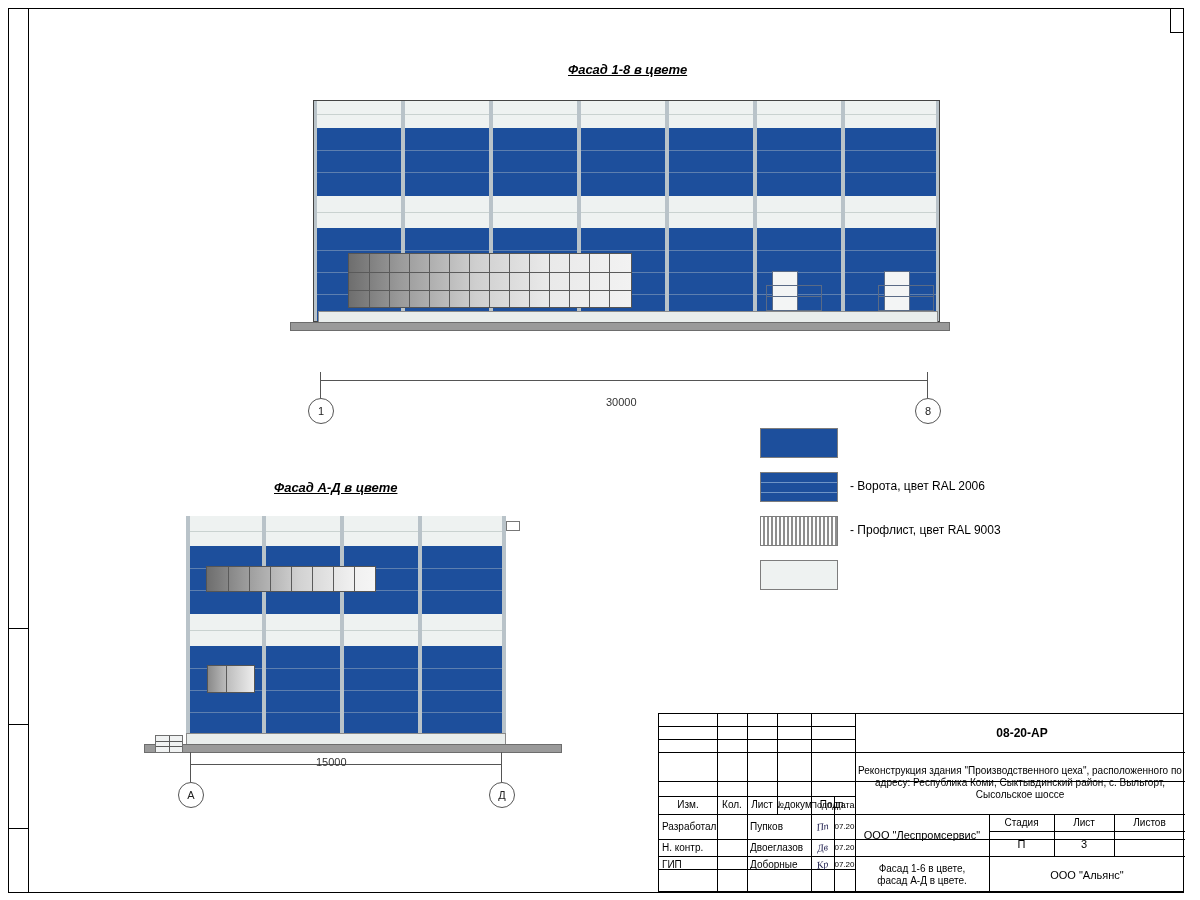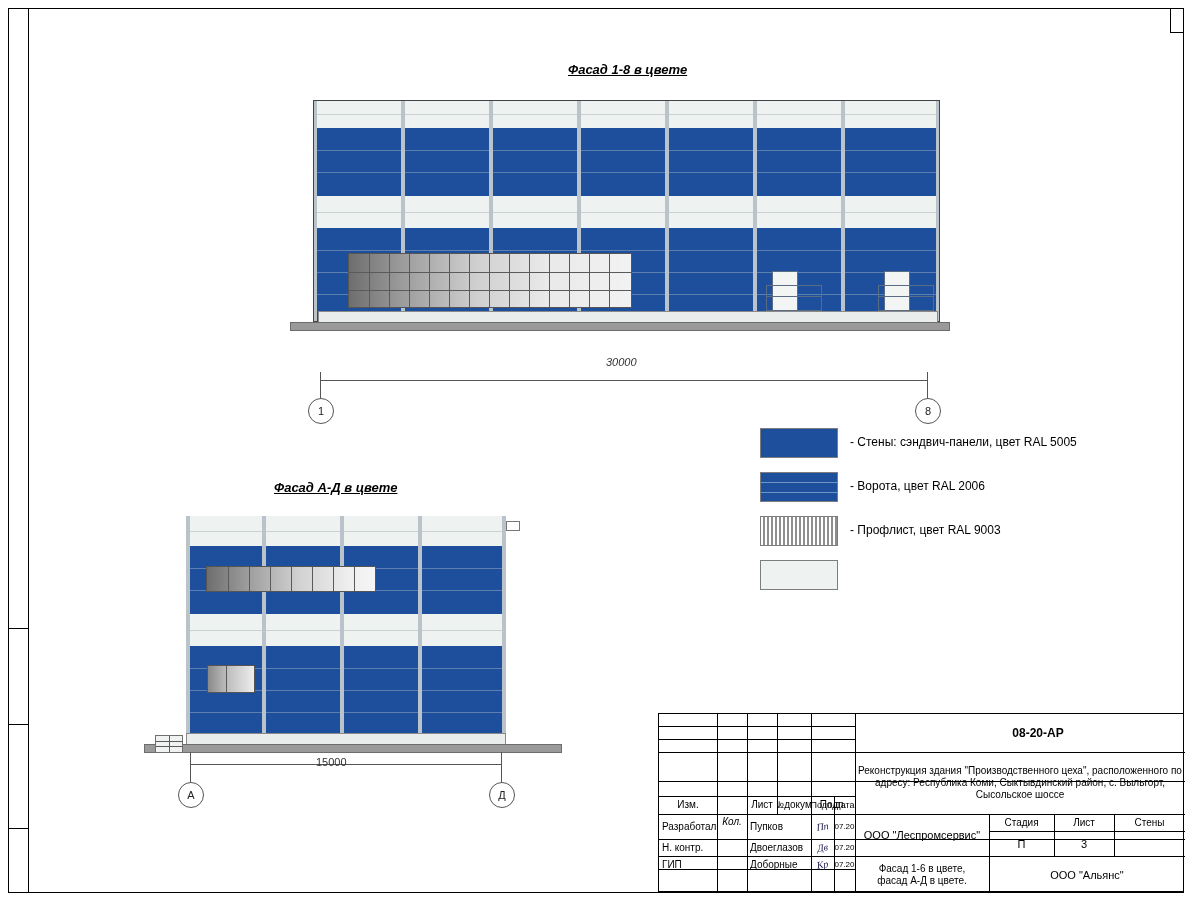--- a/index.html
+++ b/index.html
@@ -303,21 +303,21 @@
 <div class="door-unit" style="left:884px; top:271px; width:26px; height:40px;"></div>
 <div class="rail" style="left:878px; top:285px; width:56px; height:26px;"></div>
 <div class="rail" style="left:878px; top:296px; width:56px; height:1px; border:none; background:#5a6b86;"></div>
 
 <div class="plinth1"></div>
 <div class="ground1"></div>
 
 <div class="dim-line" style="left:320px; top:380px; width:608px;"></div>
 <div class="dim-tick" style="left:320px; top:372px; height:24px;"></div>
 <div class="dim-tick" style="left:927px; top:372px; height:24px;"></div>
-<div class="dim-text" style="left:606px; top:356px;font-style:italic;">30000</div>
+<div class="dim-text" style="left:606px; top:396px;">30000</div>
 <div class="dim-tick" style="left:320px; top:390px; height:8px;"></div>
 <div class="dim-tick" style="left:927px; top:390px; height:8px;"></div>
 <div class="axis-circle" style="left:308px; top:398px;">1</div>
 <div class="axis-circle" style="left:915px; top:398px;">8</div>
 
 <div class="elev2">
   <div class="wall-white" style="position:absolute; left:0; top:0; width:320px; height:30px; background:#eef2f1;"></div>
   <div class="wall-blue" style="position:absolute; left:0; top:30px; width:320px; height:68px; background:#1d4f9c;"></div>
   <div class="wall-white" style="position:absolute; left:0; top:98px; width:320px; height:32px; background:#eef2f1;"></div>
   <div class="wall-blue" style="position:absolute; left:0; top:130px; width:320px; height:98px; background:#1d4f9c;"></div>
@@ -369,21 +369,20 @@
 <div class="dim-text" style="left:316px; top:756px;">15000</div>
 <div class="dim-tick" style="left:190px; top:774px; height:8px;"></div>
 <div class="dim-tick" style="left:501px; top:774px; height:8px;"></div>
 <div class="axis-circle" style="left:178px; top:782px;">А</div>
 <div class="axis-circle" style="left:489px; top:782px;">Д</div>
 
 <div class="legend">
 
   <div class="legend-row">
     <div class="sw sw-blue"></div>
-    <div class="legend-label">- Стены: сэндвич-панели, цвет RAL 5005</div>
   </div>
 
 
   <div class="legend-row">
     <div class="sw sw-gate"></div>
     <div class="legend-label">- Ворота, цвет RAL 2006</div>
   </div>
 
   <div class="legend-row">
     <div class="sw sw-prof"></div>
@@ -413,26 +412,26 @@
   <div class="ln" style="left:58px;  top:0;   width:1px; height:179px;"></div>
   <div class="ln" style="left:88px;  top:0;   width:1px; height:100px;"></div>
   <div class="ln" style="left:118px; top:0;   width:1px; height:100px;"></div>
   <div class="ln" style="left:152px; top:0;   width:1px; height:179px;"></div>
   <div class="ln" style="left:196px; top:0;   width:1px; height:179px;"></div>
   <div class="ln" style="left:88px;  top:100px; width:1px; height:79px;"></div>
   <div class="ln" style="left:330px; top:100px; width:1px; height:79px;"></div>
   <div class="ln" style="left:395px; top:100px; width:1px; height:42px;"></div>
   <div class="ln" style="left:455px; top:100px; width:1px; height:42px;"></div>
 
-  <div class="cell big" style="left:204px; top:0; width:330px; height:38px;padding-left:22px;">08-20-АР</div>
+  <div class="cell big" style="left:188px; top:0; width:330px; height:38px;padding-left:22px;">08-20-АР</div>
 
   <div class="cell title-main" style="left:196px; top:38px; width:330px; height:62px;">Реконструкция здания "Производственного цеха", расположенного по адресу: Республика Коми, Сыктывдинский район, с. Выльгорт, Сысольское шоссе</div>
 
   <div class="cell" style="left:0;   top:82px; width:58px;  height:18px;">Изм.</div>
-  <div class="cell" style="left:58px;  top:99px; width:30px; height:18px;font-style:italic;">Кол.</div>
+  <div class="cell" style="left:58px;  top:82px; width:30px; height:18px;">Кол.</div>
   <div class="cell" style="left:88px;  top:82px; width:30px; height:18px;">Лист</div>
   <div class="cell" style="left:118px; top:82px; width:34px; height:18px;">№докум.</div>
   <div class="cell" style="left:152px; top:82px; width:44px; height:18px;">Подп.</div>
 
   <div class="ln" style="left:175px; top:82px; width:1px; height:97px;"></div>
   <div class="cell" style="left:152px; top:82px; width:23px; height:18px; font-size:9px;">Подп.</div>
   <div class="cell" style="left:175px; top:82px; width:21px; height:18px; font-size:9px;">Дата</div>
 
   <div class="cell left" style="left:0;   top:100px; width:58px; height:25px;">Разработал</div>
   <div class="cell left" style="left:88px; top:100px; width:64px; height:25px;">Пупков</div>
@@ -451,21 +450,21 @@
 
   <div class="cell mid" style="left:196px; top:100px; width:134px; height:42px;">ООО "Леспромсервис"</div>
 
   <div class="cell" style="left:196px; top:142px; width:134px; height:37px; flex-direction:column; font-size:10px;">
     <span>Фасад 1-6 в цвете,</span>
     <span>фасад А-Д в цвете.</span>
   </div>
 
   <div class="cell" style="left:330px; top:100px; width:65px; height:17px;">Стадия</div>
   <div class="cell" style="left:395px; top:100px; width:60px; height:17px;">Лист</div>
-  <div class="cell" style="left:455px; top:100px; width:71px; height:17px;">Стены</div>
+  <div class="cell" style="left:455px; top:100px; width:71px; height:17px;">Листов</div>
 
   <div class="cell mid" style="left:330px; top:117px; width:65px; height:25px;">П</div>
   <div class="cell mid" style="left:395px; top:117px; width:60px; height:25px;">3</div>
   <div class="cell mid" style="left:455px; top:117px; width:71px; height:25px;"></div>
 
   <div class="cell mid" style="left:330px; top:142px; width:196px; height:37px;">ООО "Альянс"</div>
 
 </div>
 
 </body></html>

